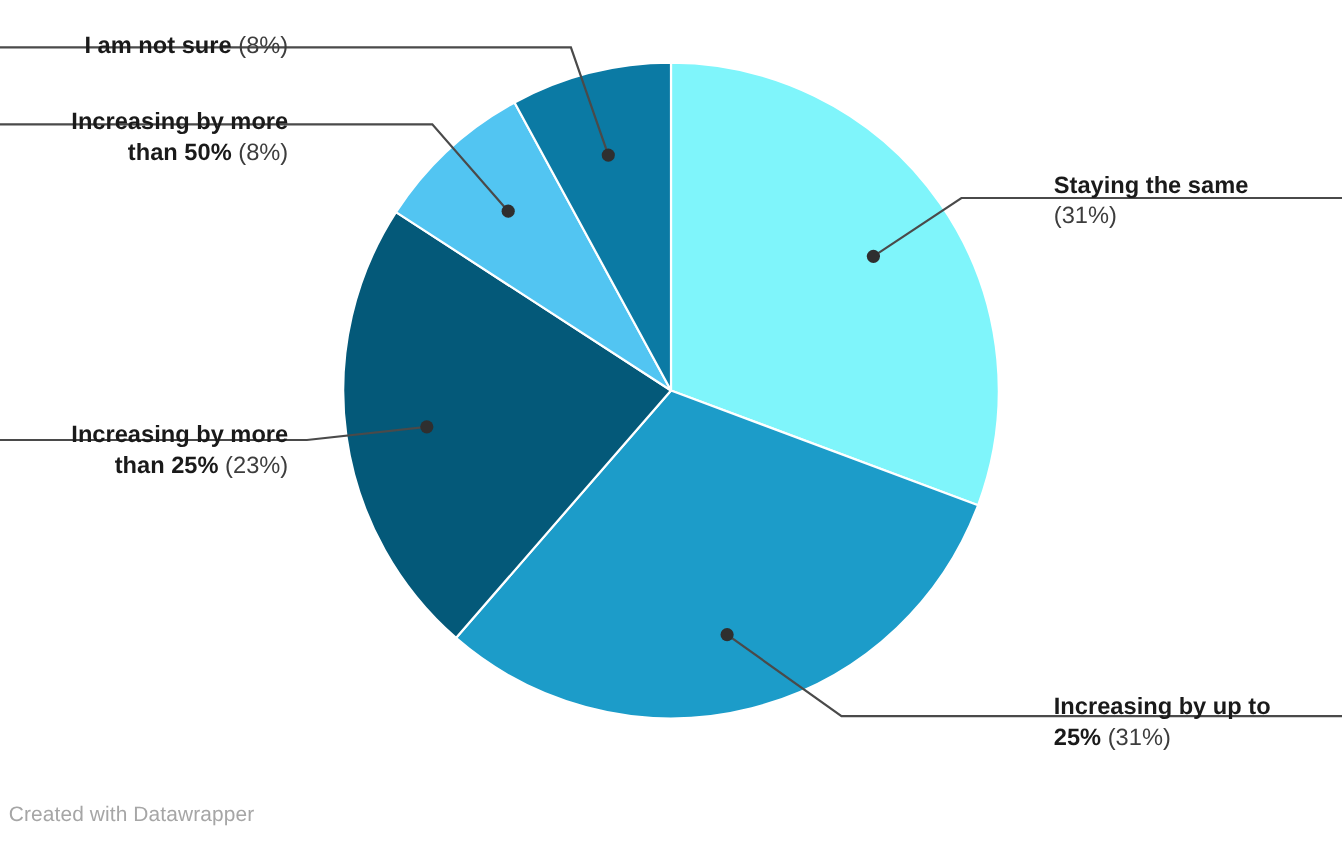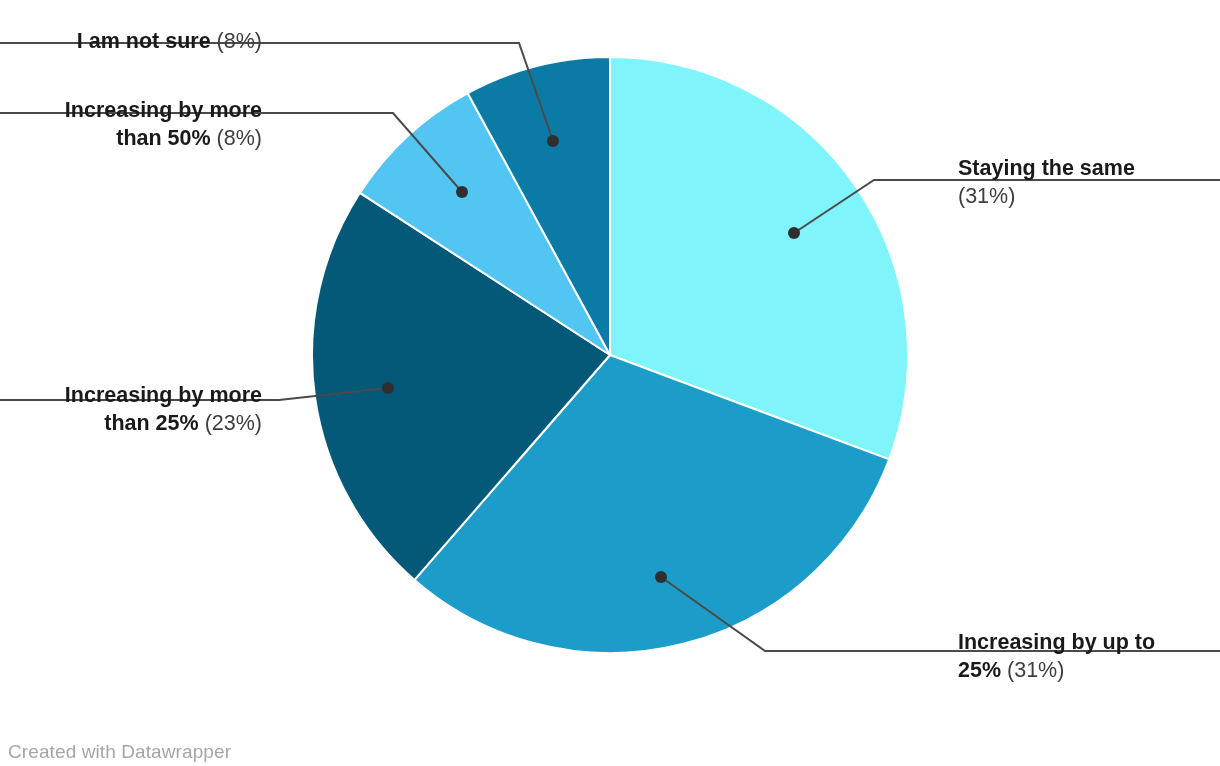--- a/index.html
+++ b/index.html
@@ -48,21 +48,21 @@
     font-weight: bold;
     fill: #1a1a1a;
   }
   .slice-label .lbl-pct {
     font-weight: normal;
     fill: #3d3d3d;
   }
   .footer-credit {
     position: absolute;
     left: 8px;
-    bottom: 3px;
+    bottom: 14px;
     font-family: "Liberation Sans", sans-serif;
     font-size: 19px;
     color: #a6a6a6;
     letter-spacing: 0.1px;
   }
 </style>
 </head>
 <body>
 
 <div id="chart-root">

